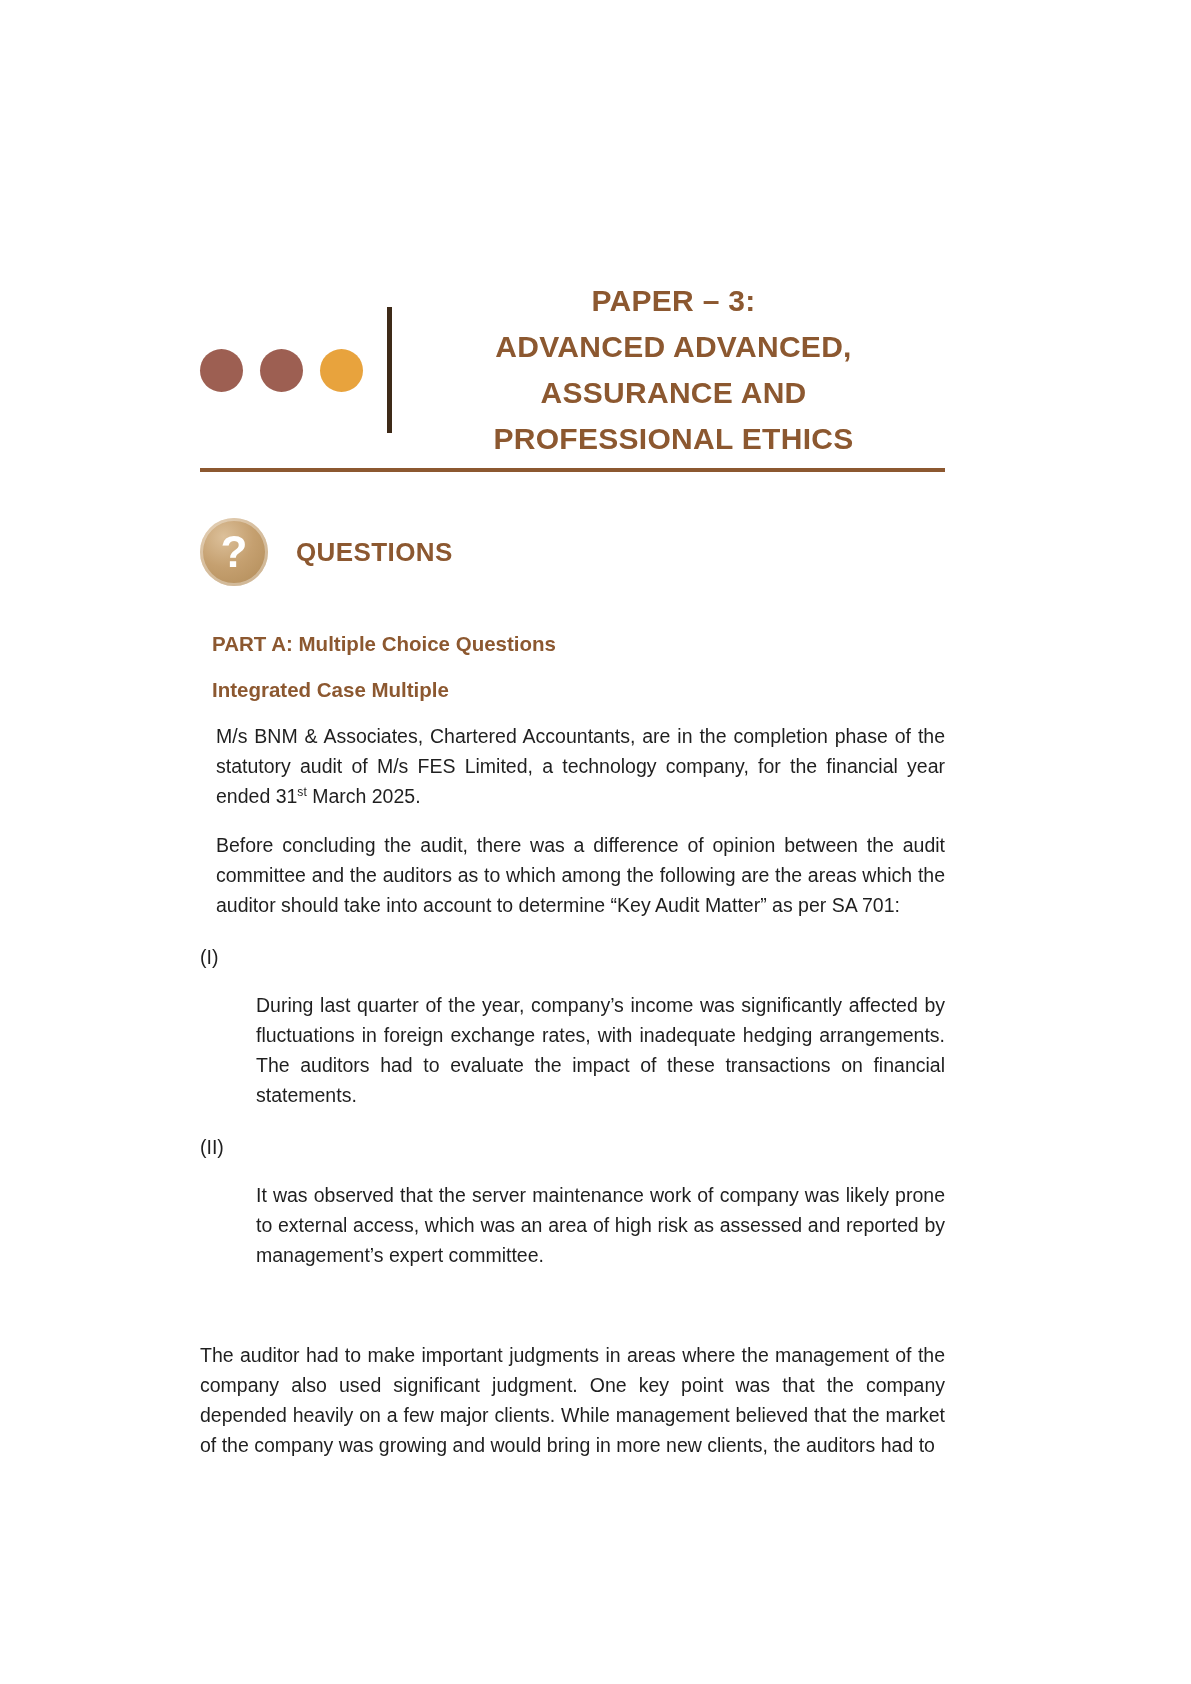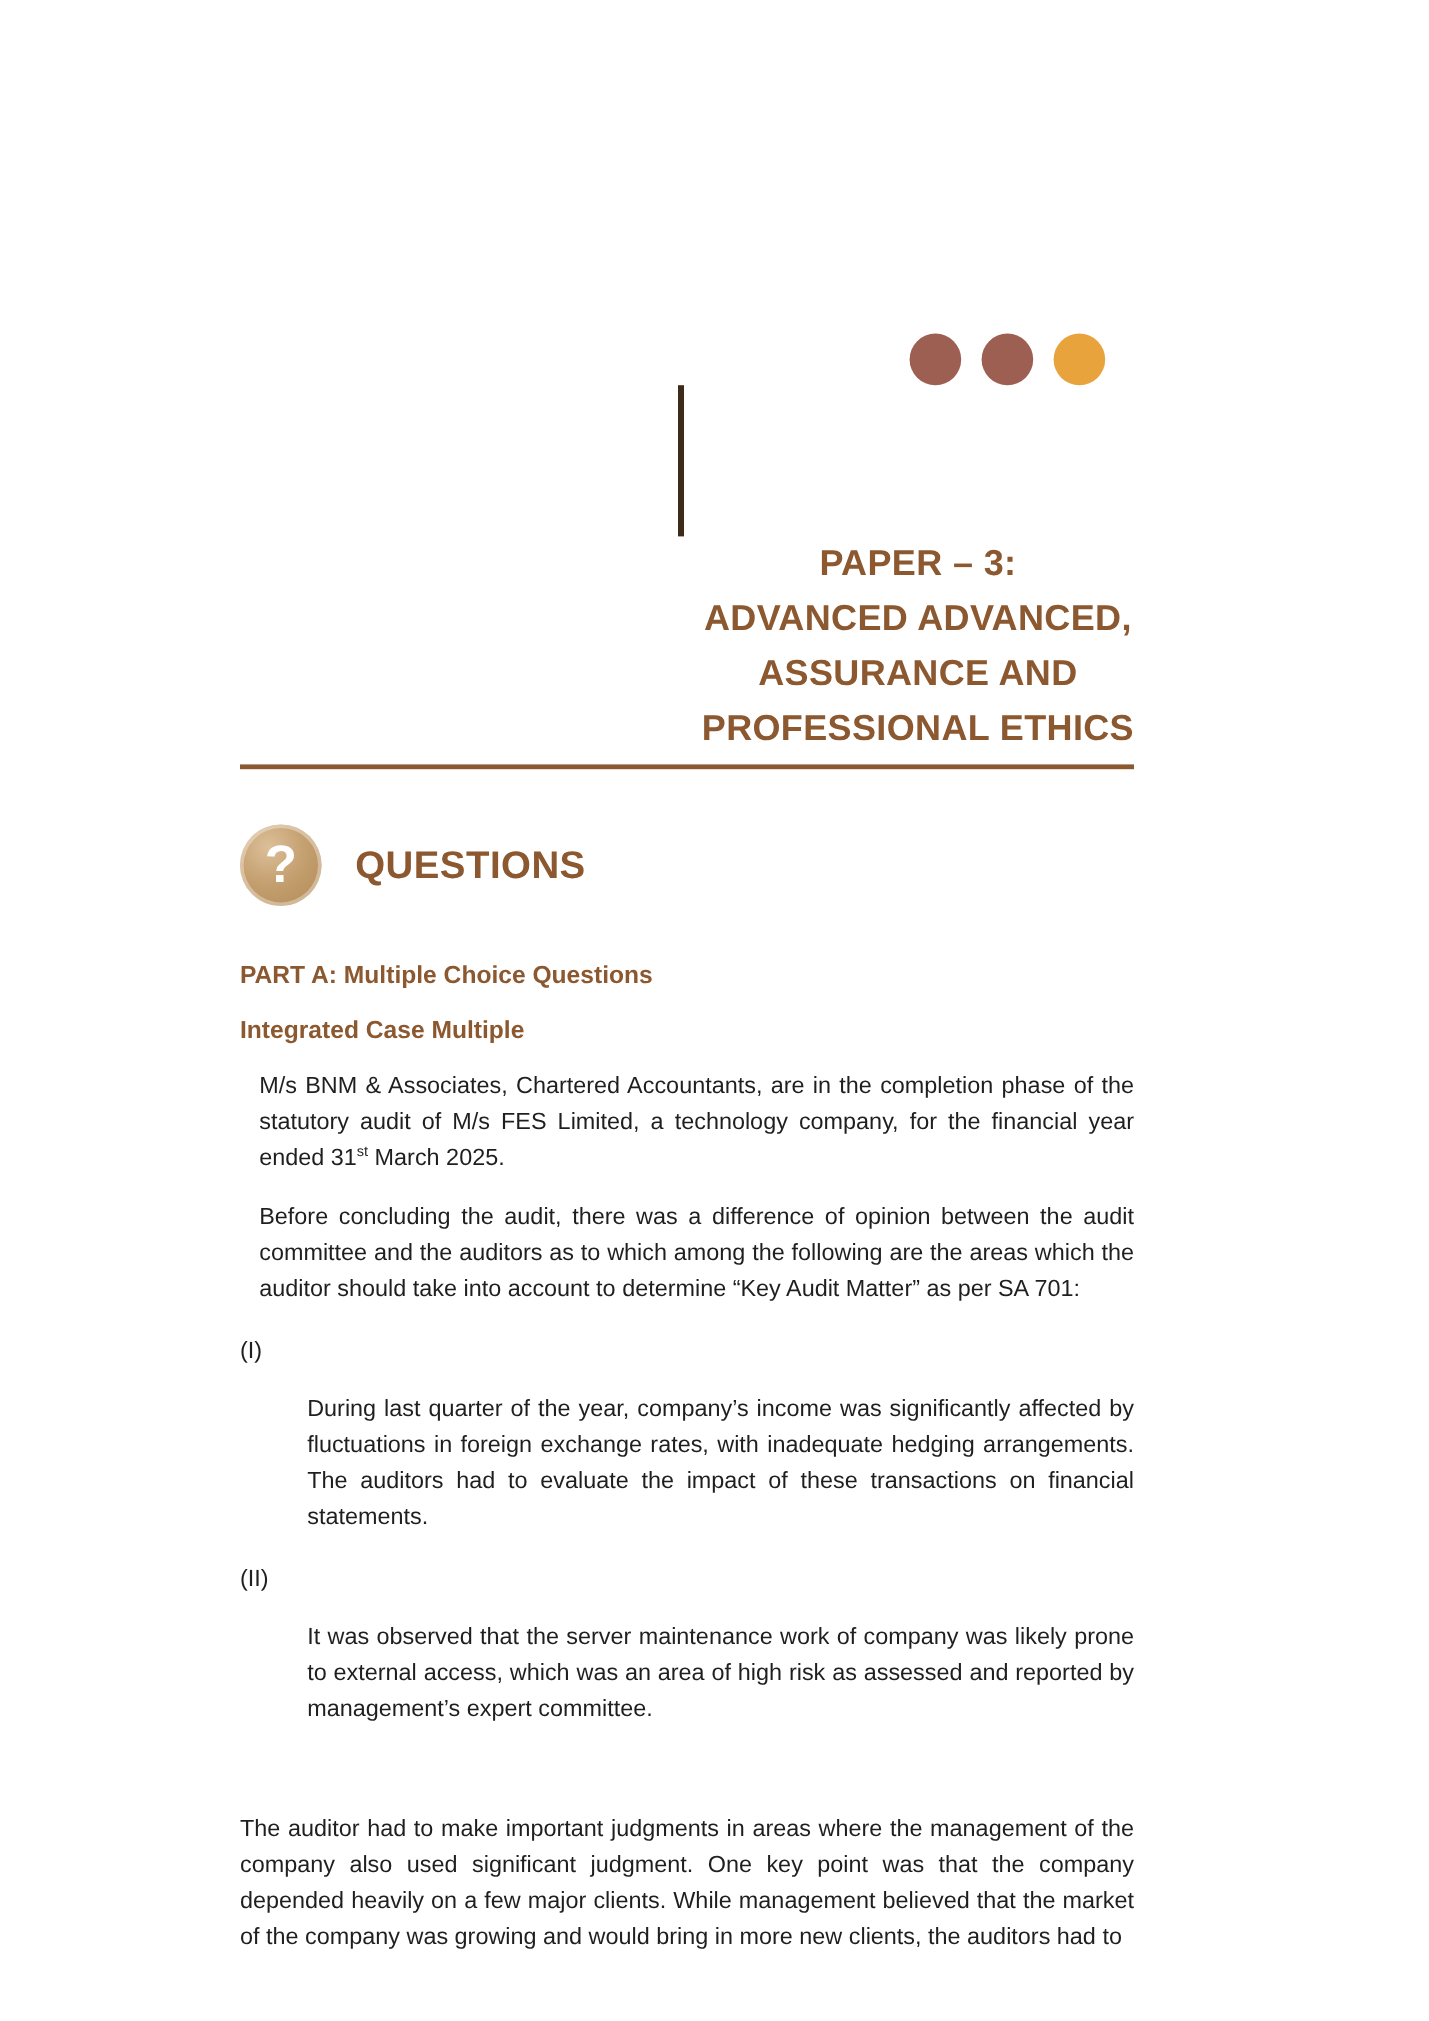--- a/index.html
+++ b/index.html
@@ -11,22 +11,21 @@
     padding: 278px 246px 40px 200px;
     background: #ffffff;
     font-family: "Liberation Sans", sans-serif;
     color: #1f1f1f;
     overflow: hidden;
   }
 
   
   .title-block {
     display: flex;
-    align-items: flex-end;
-    flex-direction: column;
+    align-items: center;
   }
   .dots {
     display: flex;
     gap: 17px;
     margin-right: 24px;
     flex-shrink: 0;
   }
   .dot { width: 43px; height: 43px; border-radius: 50%; }
   .dot-maroon { background: #9D5F52; }
   .dot-amber  { background: #E8A33D; }
@@ -73,28 +72,28 @@
     align-items: center;
     justify-content: center;
     color: #ffffff;
     font-size: 44px;
     font-weight: bold;
     flex-shrink: 0;
   }
   .questions-heading {
     margin: 0;
     color: #8C5830;
-    font-size: 32px;
+    font-size: 26px;
     font-weight: bold;
     letter-spacing: 0.4px;
   }
 
   
   .sub-heading {
-    margin: 0;
+    margin: 12px;
     color: #8C5830;
     font-size: 20.5px;
     font-weight: bold;
   }
   .part-heading { margin-top: 46px; }
   .case-heading { margin-top: 22px; }
 
   .body-para {
     margin: 19px 0 0 16px;
     font-size: 19.5px;

